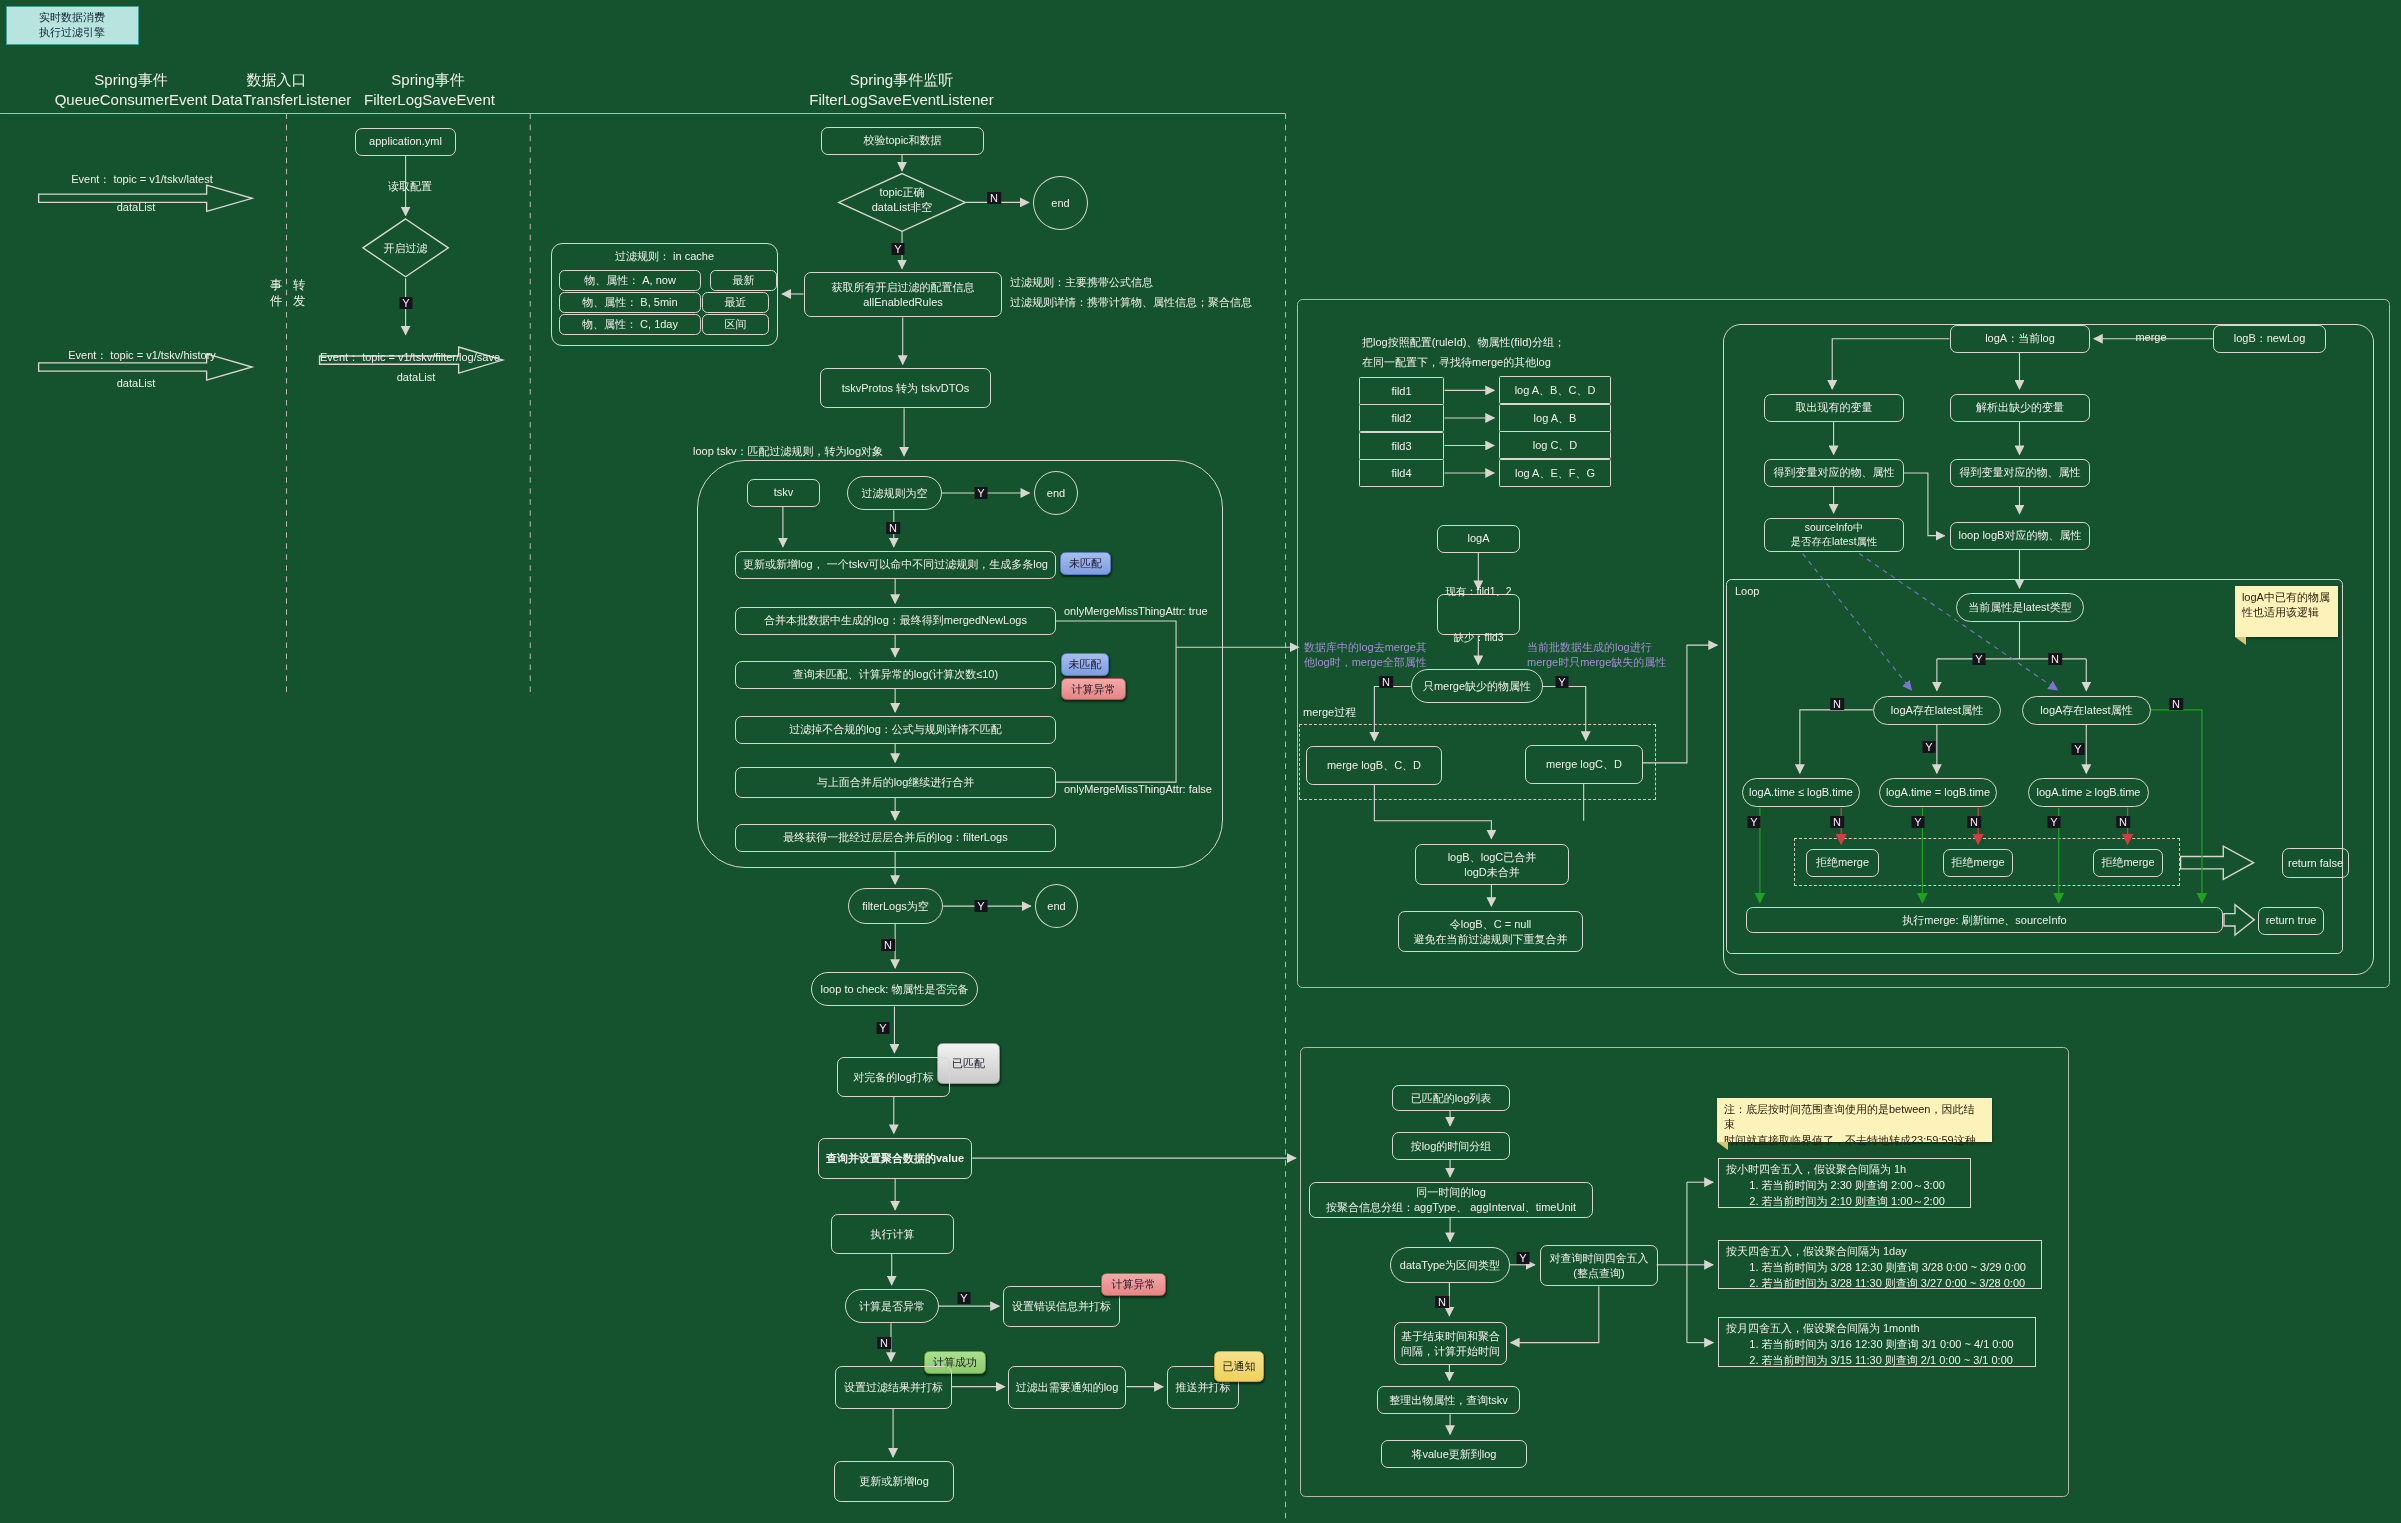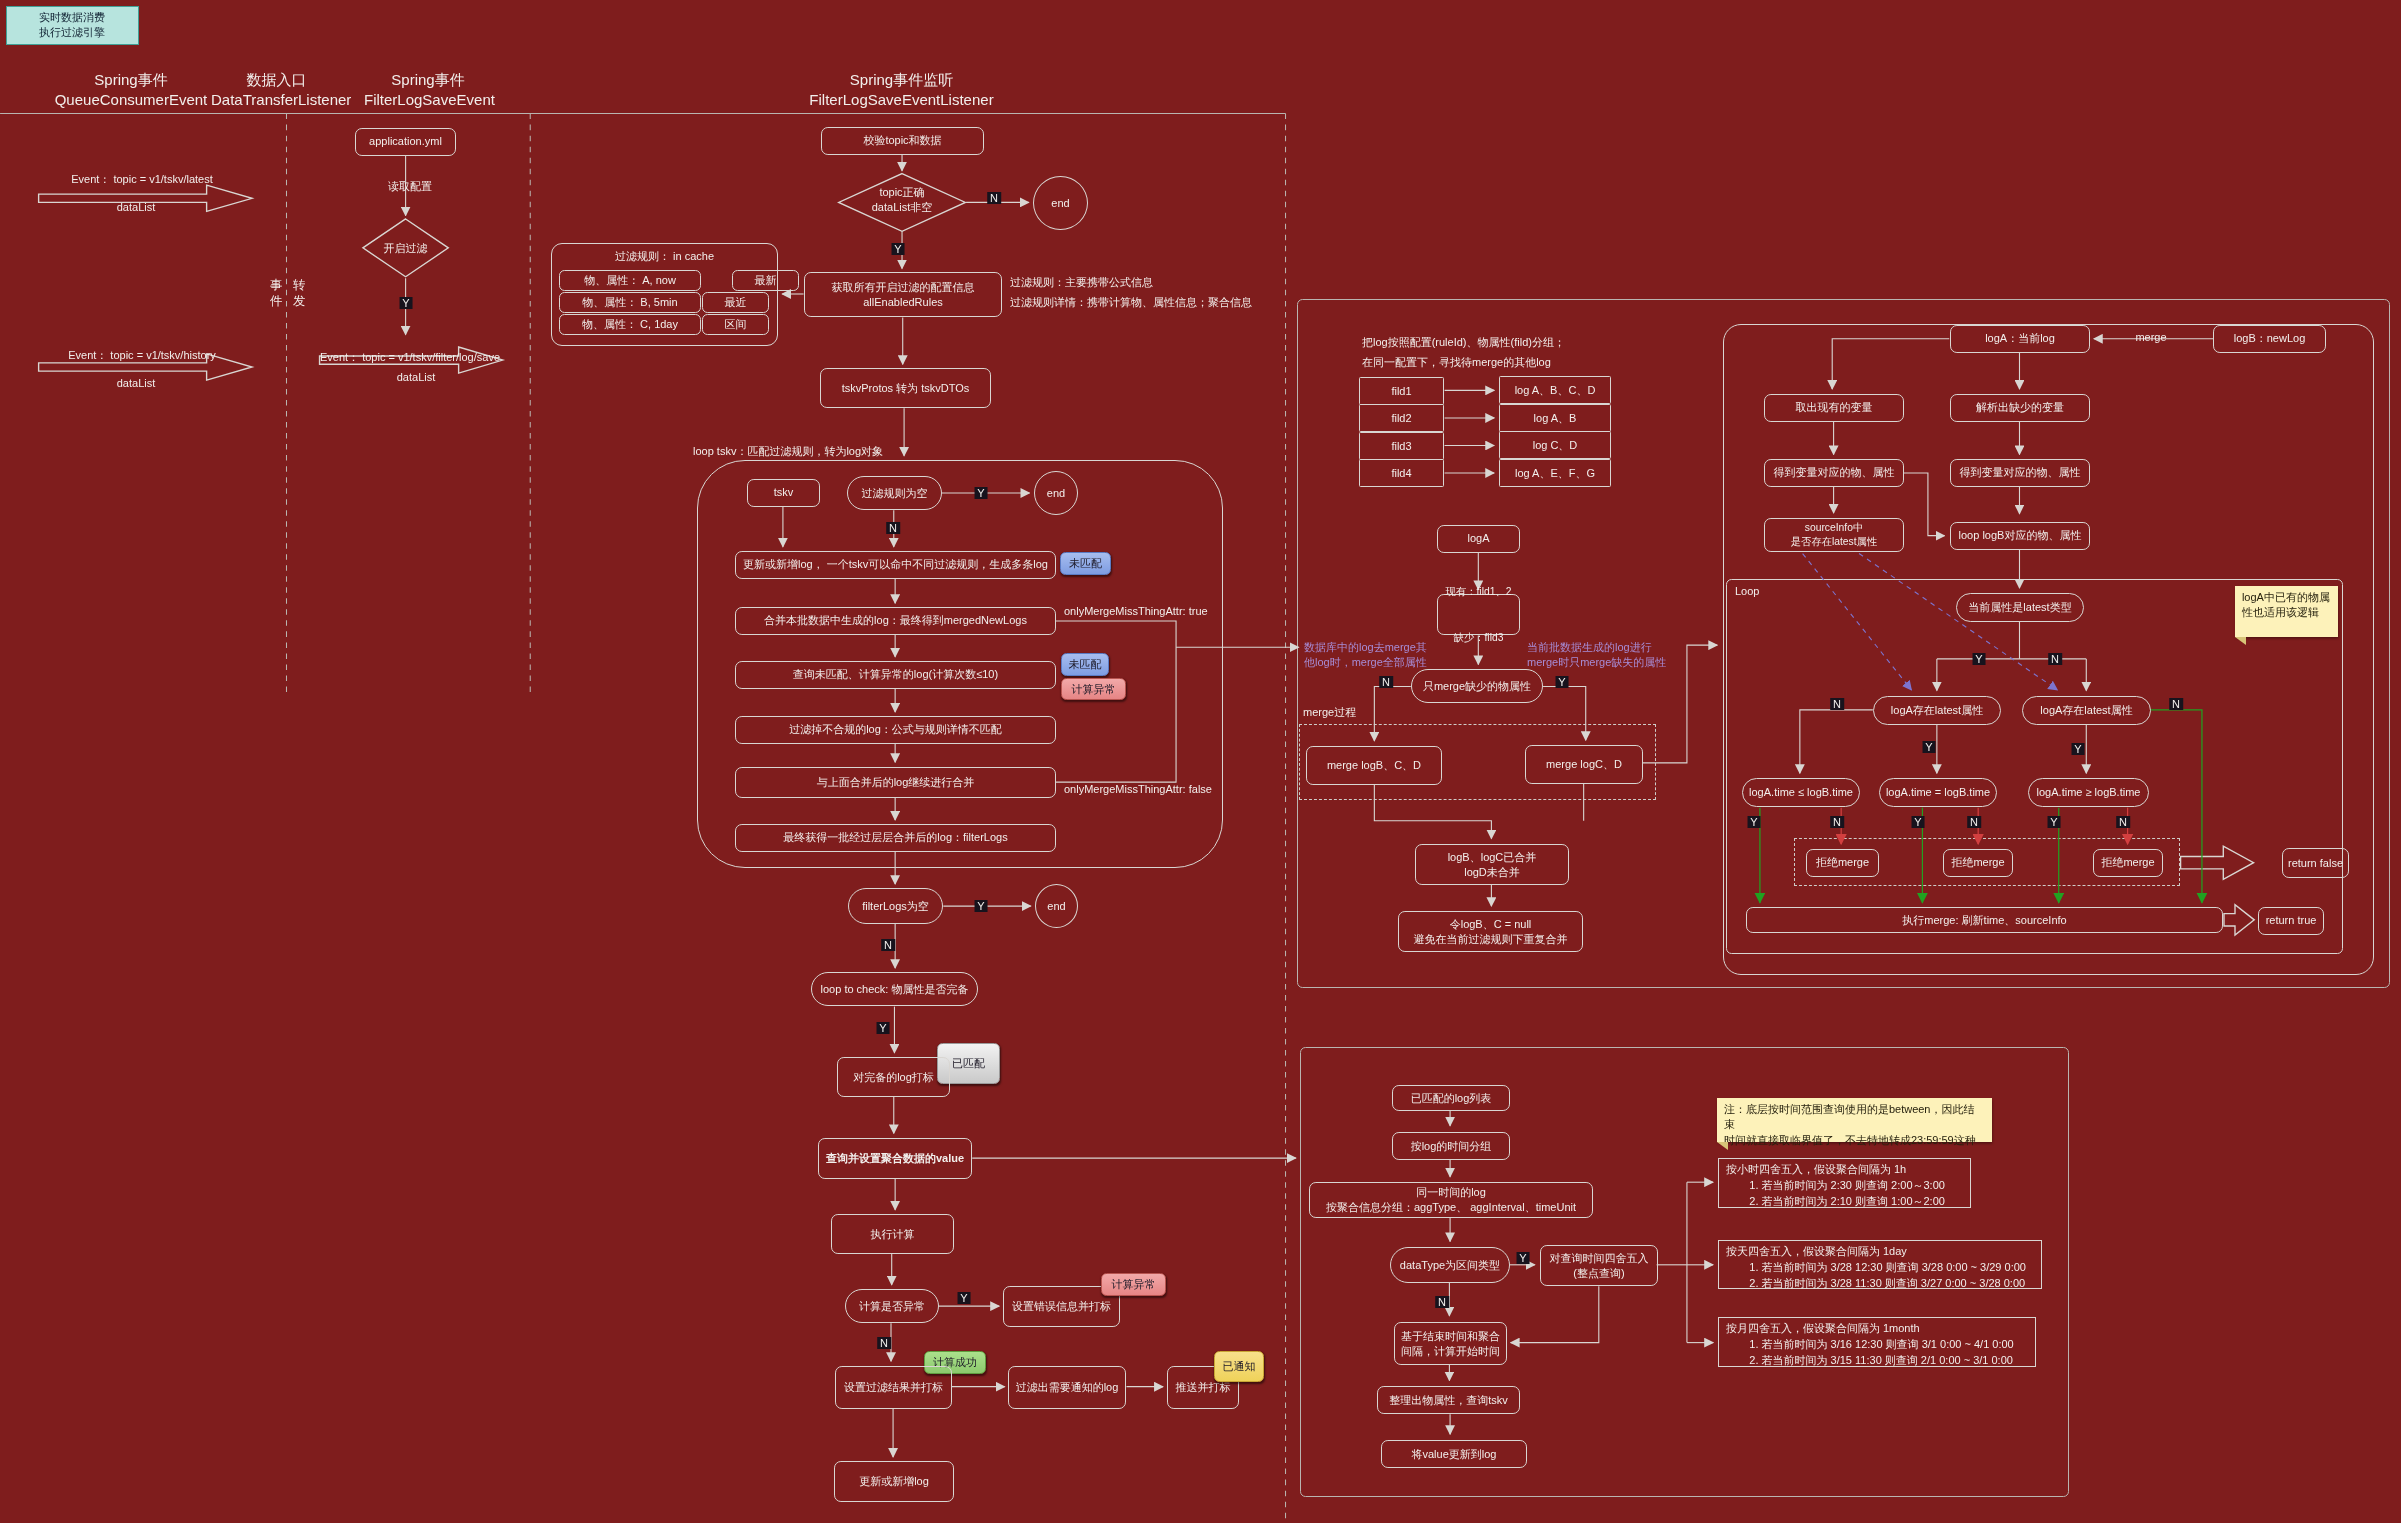--- a/index.html
+++ b/index.html
@@ -1,16 +1,16 @@
 <!DOCTYPE html>
 <html style="font-size:11px"><head>
 <meta charset="utf-8">
 <style>
   html,body{margin:0;padding:0;background:#17131d;}
-  #canvas{position:relative;width:2401px;height:1523px;background:#7f1d1d;
+  #canvas{position:relative;width:2401px;height:1523px;background:#14532d;
           font-family:"Liberation Sans","DejaVu Sans",sans-serif;overflow:hidden;}
   .node{position:absolute;border:1.4px solid #d9d6d2;border-radius:6.9px;color:#f2efec;
         display:flex;flex-direction:column;align-items:center;justify-content:center;
         text-align:center;font-size:11px;line-height:1.35;box-sizing:border-box;padding:1.4px 4.1px;}
   .pill{border-radius:18px;}
   .ellipse{border-radius:50%;}
   .cell{position:absolute;border:1.4px solid #d9d6d2;border-radius:1.4px;color:#f2efec;
         display:flex;align-items:center;justify-content:center;font-size:11px;box-sizing:border-box;}
   .container{position:absolute;border:1.4px solid #b9b5b0;border-radius:5.5px;box-sizing:border-box;}
   .biground{border-radius:48px;}
@@ -205,21 +205,21 @@
   <div class="node" style="left:355px;top:128px;width:101px;height:27.5px;">application.yml</div>
   <div class="lbl lblc" style="left:410px;top:179px;">读取配置</div>
   <div class="lbl" style="left:364px;top:241px;width:83px;text-align:center;">开启过滤</div>
   <div class="yn" style="left:406px;top:303px;">Y</div>
   <div class="lbl lblc" style="left:410px;top:350px;">Event： topic = v1/tskv/filter/log/save</div>
   <div class="lbl lblc" style="left:416px;top:371px;">dataList</div>
 
   <div class="container" style="left:551px;top:243px;width:227px;height:103px;border-radius:11px;border-color:#d9d6d2;"></div>
   <div class="lbl" style="left:558px;top:249px;width:213px;text-align:center;">过滤规则： in cache</div>
   <div class="cell" style="left:559px;top:270px;width:142px;height:21.3px;border-radius:5.5px;">物、属性： A, now</div>
-  <div class="cell" style="left:732px;top:270px;width:67px;height:21.3px;border-radius:5.5px;">最新</div>
+  <div class="cell" style="left:710px;top:270px;width:67px;height:21.3px;border-radius:5.5px;">最新</div>
   <div class="cell" style="left:559px;top:292px;width:142px;height:21.3px;border-radius:5.5px;">物、属性： B, 5min</div>
   <div class="cell" style="left:702px;top:292px;width:67px;height:21.3px;border-radius:5.5px;">最近</div>
   <div class="cell" style="left:559px;top:314px;width:142px;height:21.3px;border-radius:5.5px;">物、属性： C, 1day</div>
   <div class="cell" style="left:702px;top:314px;width:67px;height:21.3px;border-radius:5.5px;">区间</div>
 
   <div class="node" style="left:821px;top:127px;width:163px;height:27.5px;">校验topic和数据</div>
   <div class="lbl" style="left:854px;top:185px;width:96px;text-align:center;">
     <div>topic正确</div>
       <div>dataList非空</div>
   </div>

